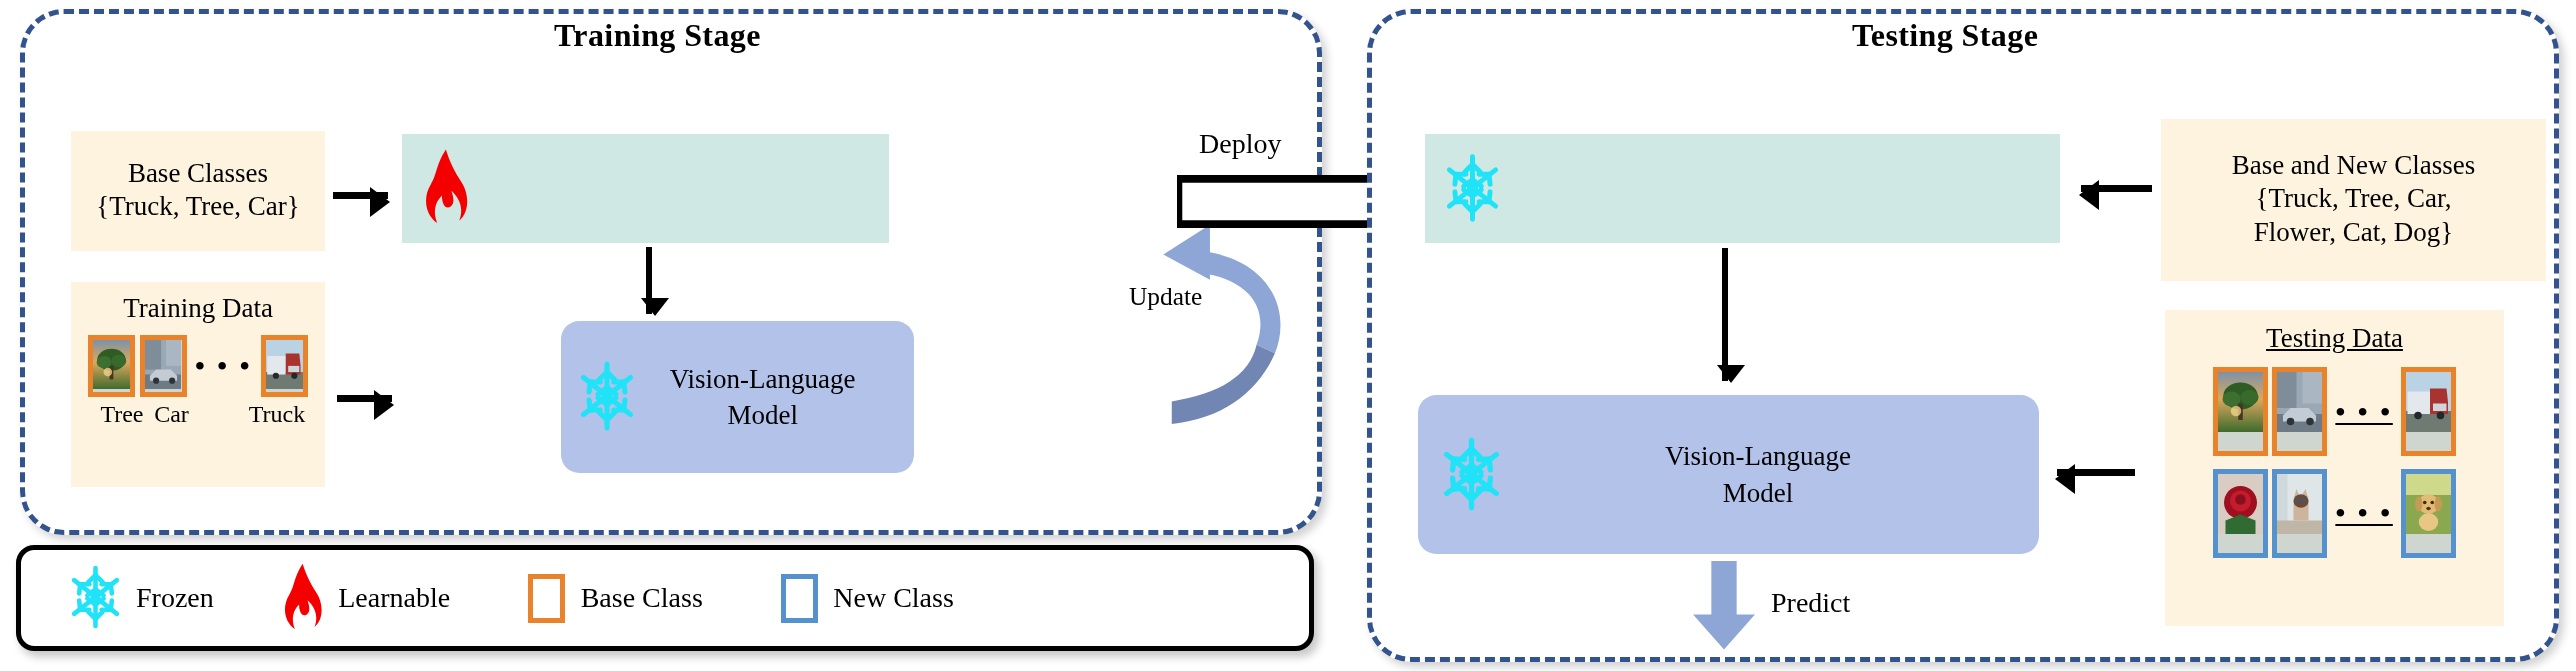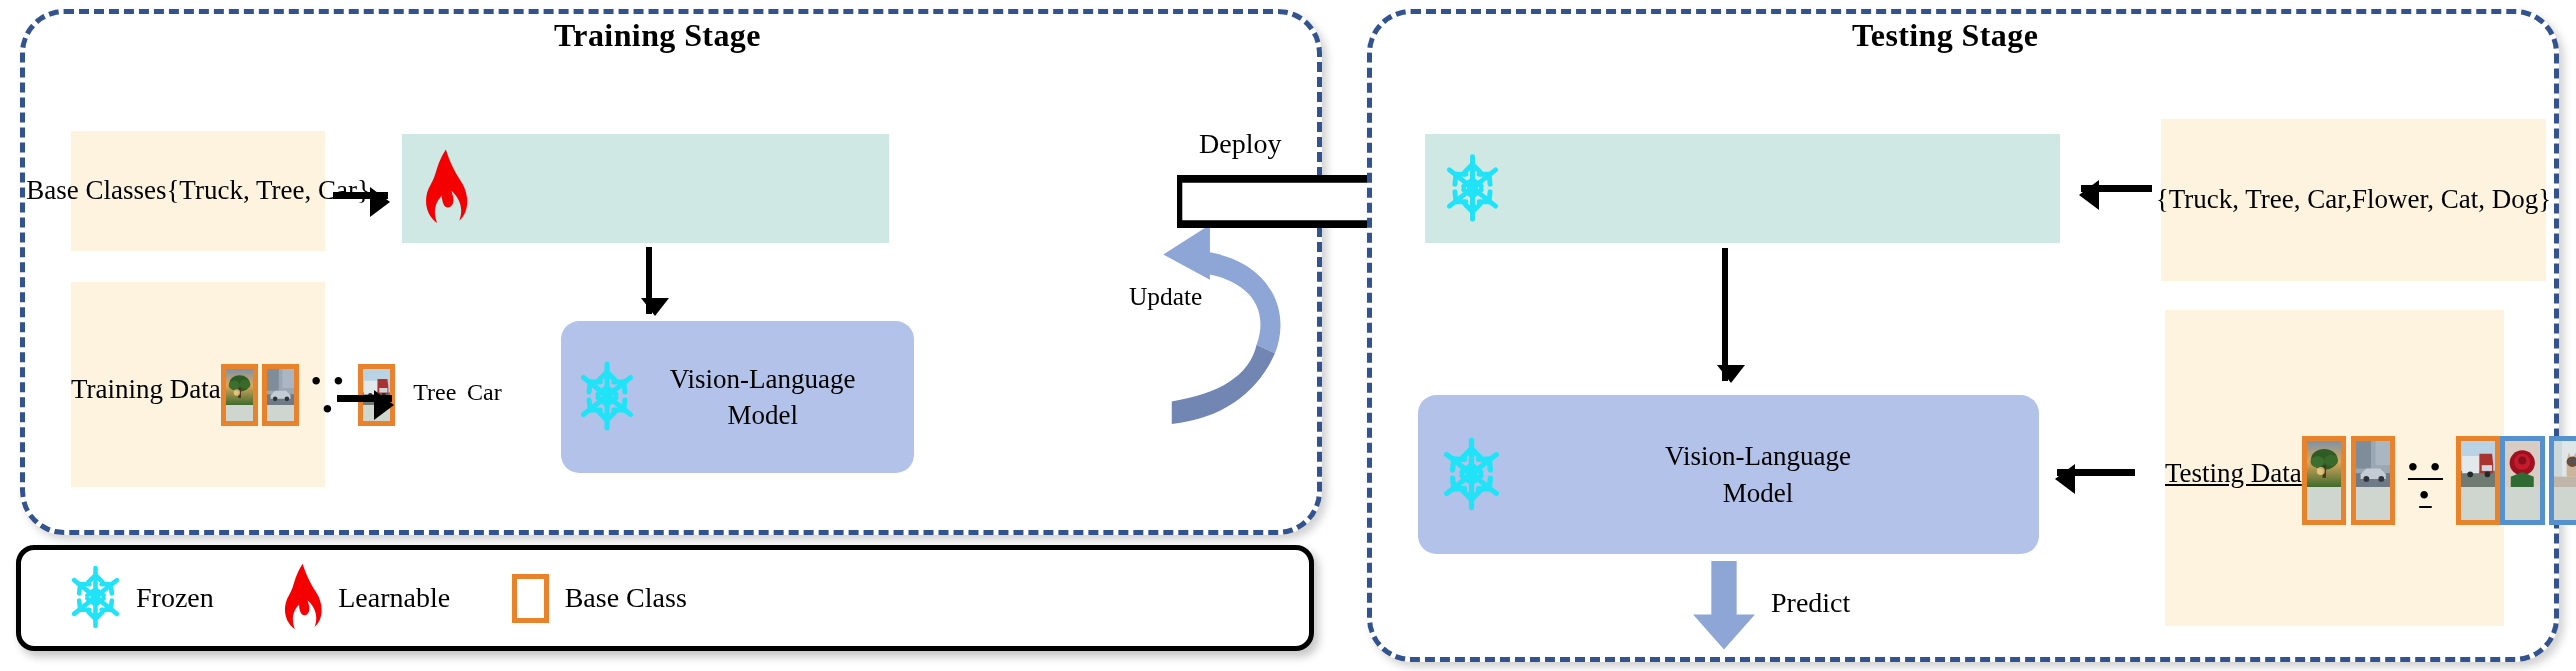--- a/index.html
+++ b/index.html
@@ -11,21 +11,21 @@
                background:#fff;box-sizing:border-box;
                box-shadow:4.2px 5px 8.5px rgba(0,0,0,.18);}
   #training-panel{left:20px;top:8.5px;width:1302px;height:526px;}
   #testing-panel{left:1367px;top:8.5px;width:1192px;height:653px;}
 
   .stage-title{position:absolute;font-weight:bold;font-size:32px;
                letter-spacing:0.4px;white-space:nowrap;}
 
   
   .cream-box{position:absolute;background:#fdf3df;box-sizing:border-box;
-             display:flex;flex-direction:row;align-items:center;
+             display:flex;flex-direction:column;align-items:center;
              justify-content:center;text-align:center;}
   .teal-box{position:absolute;background:#cfe8e4;box-sizing:border-box;
             display:flex;align-items:center;}
   .vlm-box{position:absolute;background:#b3c2e8;border-radius:18.3px;
            box-sizing:border-box;display:flex;align-items:center;}
 
   .box-title{font-size:27px;line-height:1.18;white-space:nowrap;}
   .box-line{font-size:27px;line-height:1.25;white-space:nowrap;}
   .prompt-label{font-size:27px;flex:1;text-align:center;padding-right:21px;}
   .vlm-label{font-size:27px;line-height:1.35;flex:1;text-align:center;
@@ -228,20 +228,21 @@
           <line x1="80" y1="90" x2="62" y2="90"></line>
       </g>
       <circle cx="50" cy="65" r="10" fill="#21e3f7"></circle>
     </svg>
   </span>
 </div>
 
 <div class="arrow-h left" style="left:2081px;top:185px;width:71px;"></div>
 
 <div class="cream-box" style="left:2161px;top:119px;width:385px;height:162px;">
+  <div class="box-title">Base and New Classes</div>
   <div class="box-line">{Truck, Tree, Car,</div>
   <div class="box-line">Flower, Cat, Dog}</div>
 </div>
 
 <div class="arrow-v" style="left:1722px;top:248px;height:133px;"></div>
 
 <div class="vlm-box" style="left:1418px;top:395px;width:621px;height:159px;">
   <span class="snow" style="margin-left:24px;">
     <svg width="59" height="82" viewBox="0 0 100 130">
       <g stroke="#21e3f7" stroke-width="9" stroke-linecap="round" fill="none">
@@ -400,19 +401,23 @@
     <span>
       <svg width="45" height="71" viewBox="0 0 64 100">
         <path d="M35 2 C22 22 24 33 16 46 C6 62 8 84 24 95 C18 80 22 68 30 60
                  C30 72 35 78 41 74 C47 70 44 60 42 54 C52 63 58 76 52 92
                  C66 80 64 56 54 42 C46 30 40 18 35 2 Z" fill="#f50000"></path>
       </svg>
     </span>
     <span class="legend-label">Learnable</span>
   </div>
 
-  <div class="legend-item" style="margin-left:62px;">
+  <div class="legend-item" style="margin-left:78px;">
     <span class="swatch"></span>
     <span class="legend-label">Base Class</span>
   </div>
 
+  <div class="legend-item" style="margin-left:78px;">
+    <span class="swatch blue"></span>
+    <span class="legend-label">New Class</span>
+  </div>
 </div>
 
 
 </body></html>

